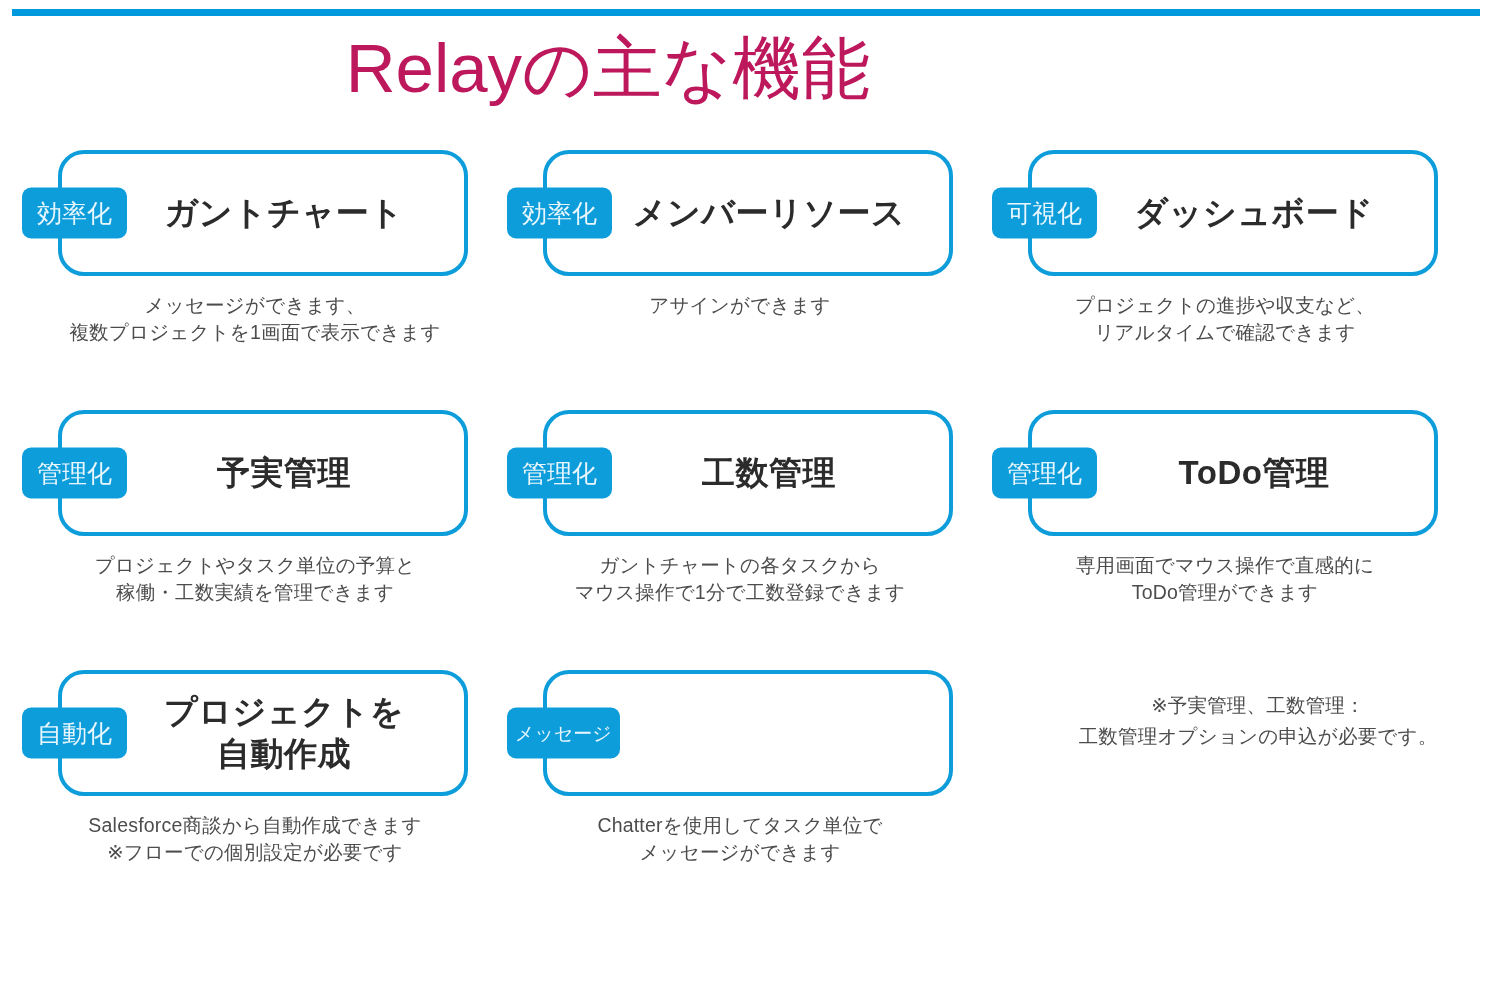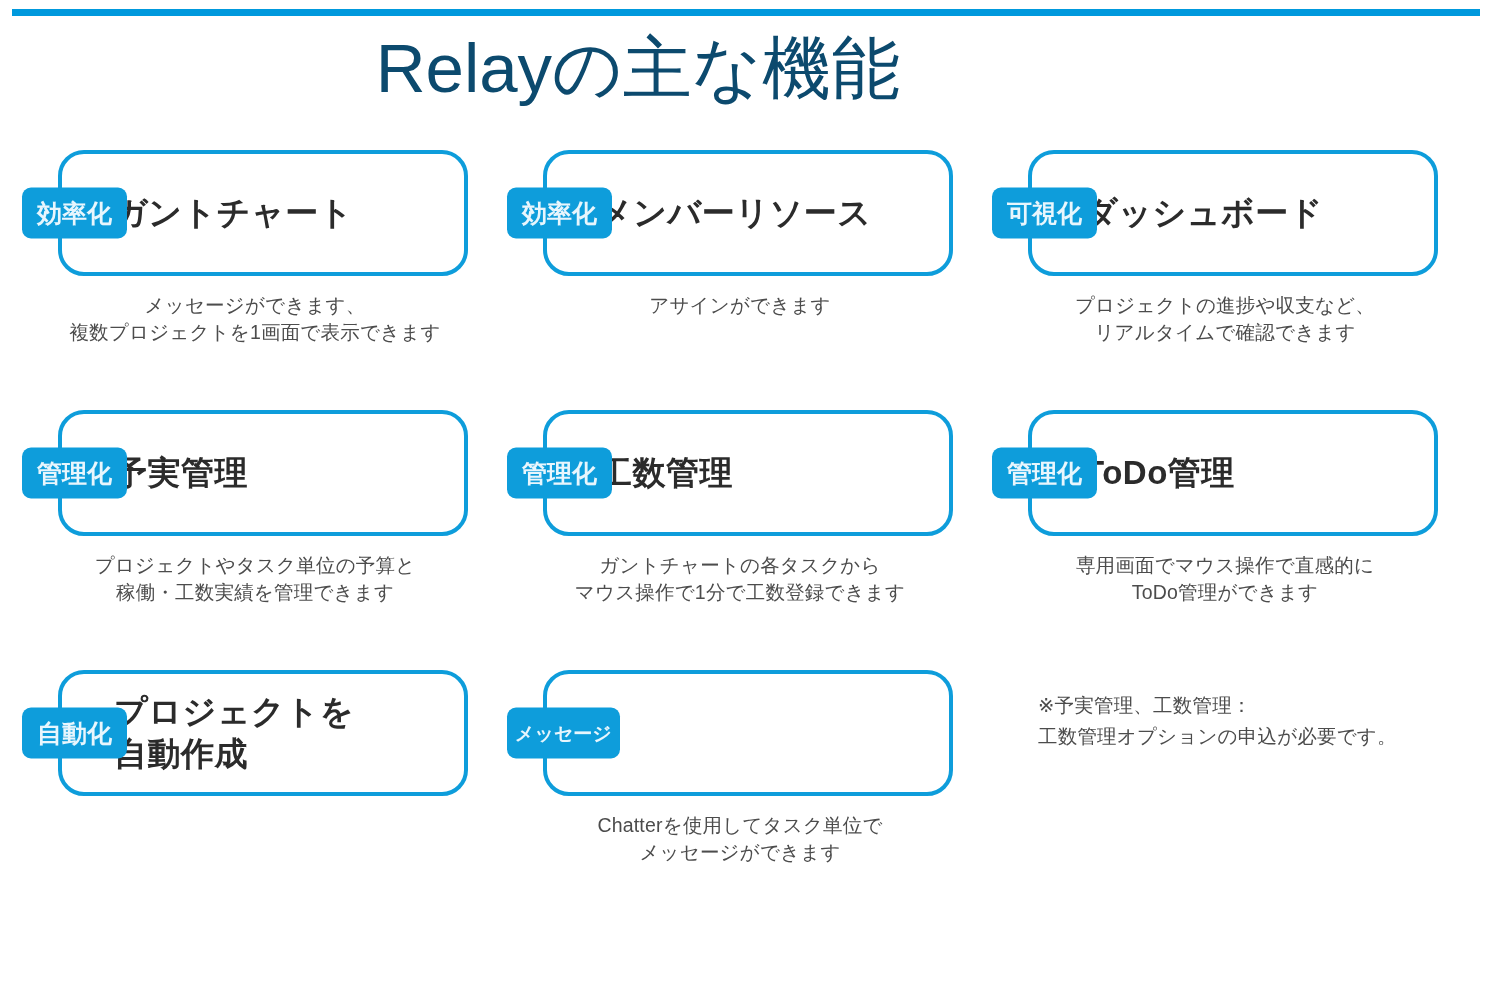--- a/index.html
+++ b/index.html
@@ -25,27 +25,26 @@
     background: #0099dd;
   }
 
   
   .page-title {
     position: absolute;
     left: 0;
     top: 28px;
     width: 1216px;
     text-align: center;
-    color: #0c4a6e;
+    color: #be185d;
     font-size: 69px;
     line-height: 82px;
     font-weight: 400;
     letter-spacing: 0px;
     white-space: nowrap;
-    margin-left: 30px;
   }
 
   
   .grid {
     position: absolute;
     left: 0;
     top: 150px;
     width: 1500px;
   }
   .row {
@@ -74,20 +73,21 @@
     border-radius: 26px;
     background: #ffffff;
   }
 
   .card-title {
     position: absolute;
     left: 52px;
     right: 10px;
     top: 50%;
     transform: translateY(-50%);
+    text-align: center;
     color: #2b2b2b;
     font-size: 33px;
     line-height: 42px;
     font-weight: 700;
     letter-spacing: 0.5px;
   }
   .card-title .line2 { display: block; }
 
   
   .badge {
@@ -96,21 +96,21 @@
     top: 50%;
     transform: translateY(-50%);
     min-width: 105px;
     height: 51px;
     box-sizing: border-box;
     background: #0e9ddb;
     border-radius: 9px;
     color: #e8f6fd;
     font-size: 25px;
     line-height: 51px;
-    font-weight: 700;
+    font-weight: 400;
     text-align: center;
     padding: 0 8px;
     white-space: nowrap;
     letter-spacing: 0px;
   }
   .badge.small {
     font-size: 19px;
     letter-spacing: 0px;
   }
 
@@ -130,21 +130,21 @@
     position: absolute;
     left: 1038px;
     top: 20px;
     width: 440px;
     color: #4c4c4c;
     font-size: 19.5px;
     line-height: 31px;
     font-weight: 400;
     letter-spacing: 0.2px;
   }
-  .footnote .line { display: block; }
+  .footnote .line { display: block; text-align: center; }
 </style>
 </head>
 <body>
 
 <div class="top-bar"></div>
 
 <div class="page-title">Relayの主な機能</div>
 
 <div class="grid">
 
@@ -236,20 +236,24 @@
   <div class="row row-3">
 
     <div class="cell col-1">
       <div class="card">
         <div class="card-title">
           <span class="line1">プロジェクトを</span>
           <span class="line2">自動作成</span>
         </div>
         <div class="badge">自動化</div>
       </div>
+      <div class="caption">
+        <span class="line">Salesforce商談から自動作成できます</span>
+        <span class="line">※フローでの個別設定が必要です</span>
+      </div>
     </div>
 
     <div class="cell col-2">
       <div class="card">
         <div class="badge small">メッセージ</div>
       </div>
       <div class="caption">
         <span class="line">Chatterを使用してタスク単位で</span>
         <span class="line">メッセージができます</span>
       </div>

